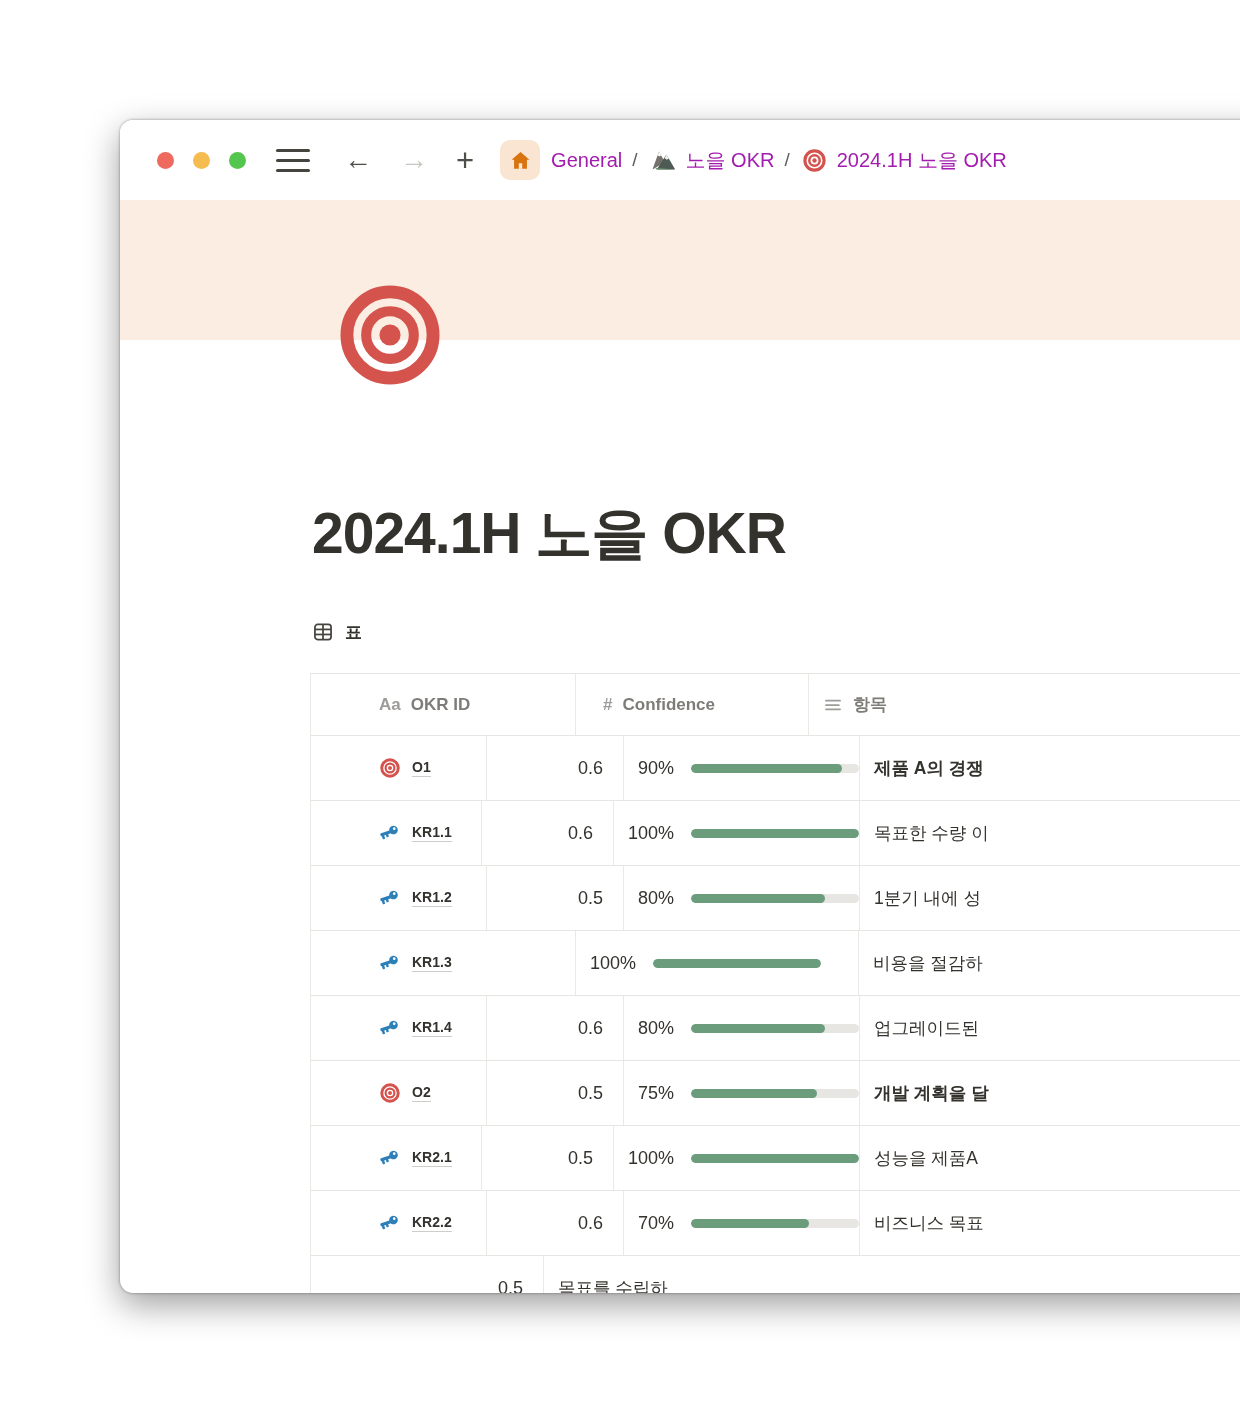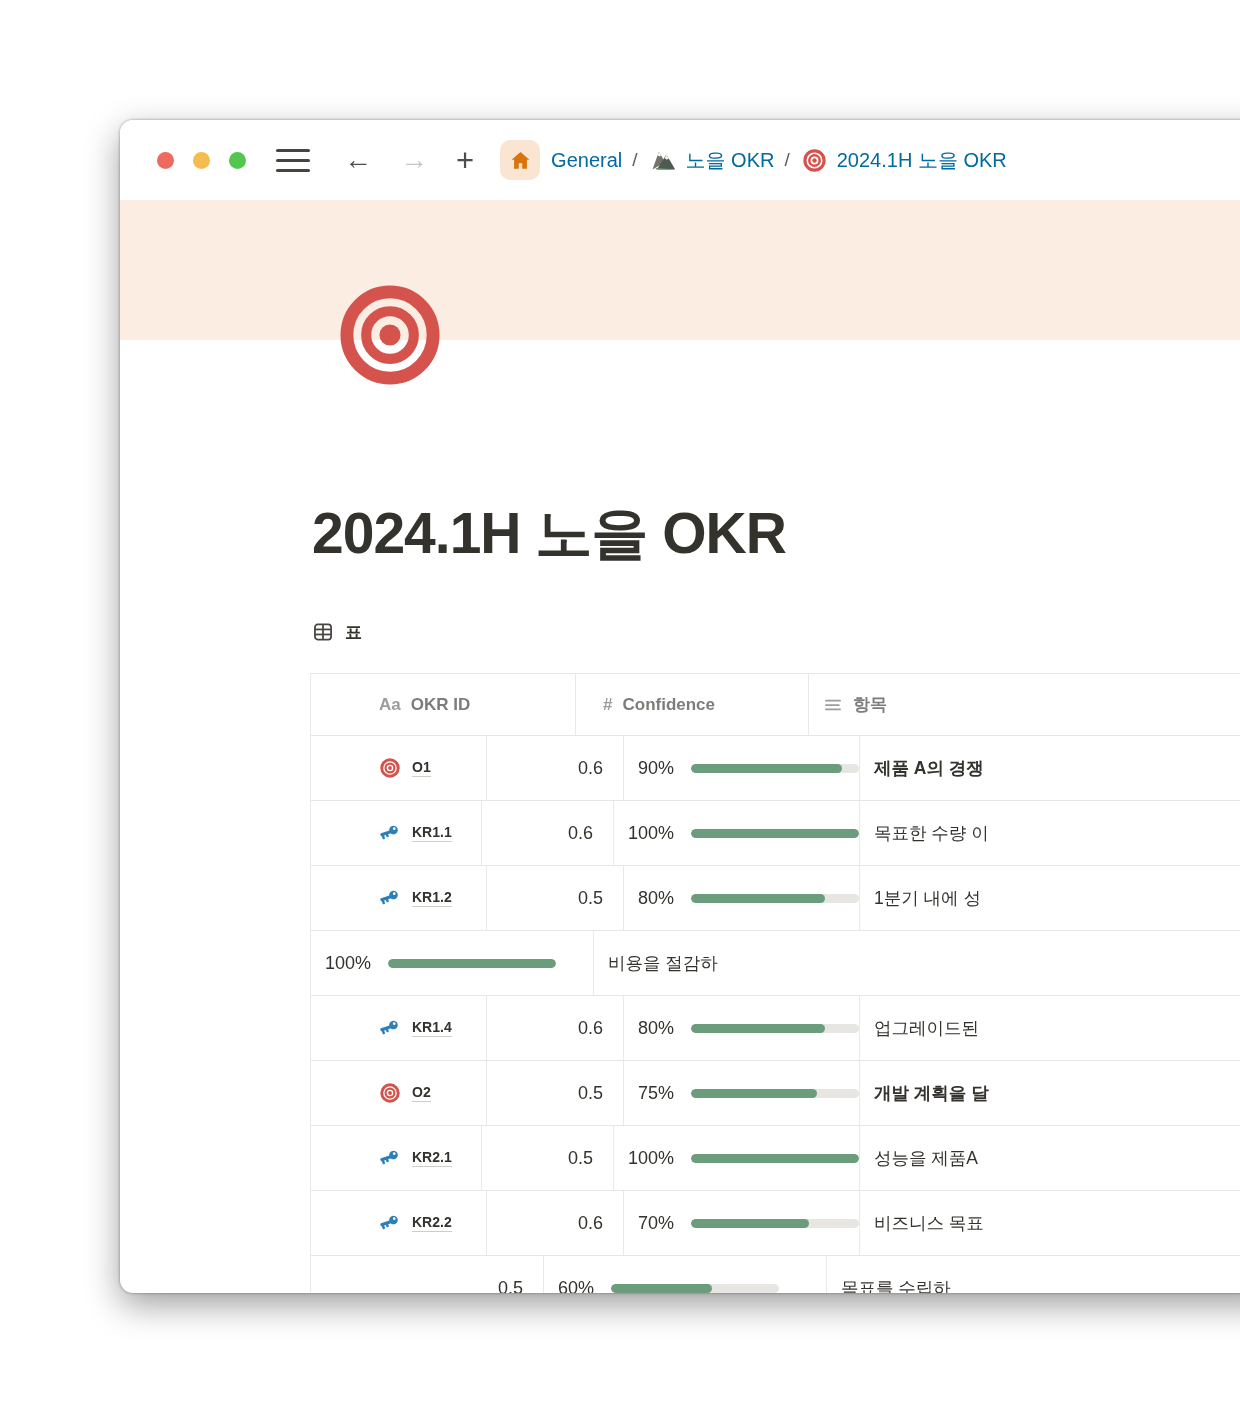--- a/index.html
+++ b/index.html
@@ -19,21 +19,21 @@
   .light.red { background:#EE6A5F; }
   .light.yellow { background:#F5BD4F; }
   .light.green { background:#55C64D; margin-right:0; }
   .hamburger { margin-left:30px; width:34px; display:flex; flex-direction:column; gap:7px; cursor:pointer; }
   .hamburger span { display:block; height:3px; background:#45443F; border-radius:2px; }
   .nav-arrow { margin-left:34px; font-size:28px; line-height:1; color:#4F4E4A; }
   .nav-arrow.fwd { margin-left:28px; color:#C8C6C1; }
   .plus { margin-left:28px; font-size:31px; font-weight:400; line-height:1; color:#4F4E4A; }
   .home-chip { margin-left:26px; width:40px; height:40px; border-radius:10px; background:#FAE5D3;
     display:flex; align-items:center; justify-content:center; flex:0 0 auto; }
-  .crumb { margin-left:11px; font-size:20px; color:#0369a1; white-space:nowrap;text-align:right; }
+  .crumb { margin-left:11px; font-size:20px; color:#a21caf; white-space:nowrap;text-align:right; }
   .crumb-sep { margin-left:10px; font-size:19px; color:#5E5C56; }
   .crumb-ico { margin-left:12px; display:flex; align-items:center; }
 
   
   .banner { height:140px; background:#FBEDE1; }
 
   .page-icon { position:absolute; left:215px; top:160px; width:110px; height:110px; z-index:5; cursor:pointer; }
 
   
   .content { position:relative; }
@@ -249,20 +249,34 @@
       <span class="bar">
                   <span class="fill" style="width: 80%;"></span>
                 </span>
     </div>
     <div class="cell c4">
       <span class="item">1분기 내에 성</span>
     </div>
   </div>
 
   <div class="t-row">
+    <div class="cell c1">
+      <span class="row-icon">
+                  <svg width="23" height="23" viewBox="0 0 24 24" fill="#2D7FB8">
+                    <g transform="rotate(-18 12 12)">
+                      <circle cx="16.8" cy="9.6" r="4.7"></circle>
+                      <circle cx="18" cy="8.4" r="1.5" fill="#fff"></circle>
+                      <rect x="1.6" y="8.6" width="12" height="3.5" rx="1.2"></rect>
+                      <rect x="2.6" y="11.4" width="2.7" height="4.4" rx="0.8"></rect>
+                      <rect x="7.2" y="11.4" width="2.7" height="3.6" rx="0.8"></rect>
+                    </g>
+                  </svg>
+                </span>
+      <span class="row-label">KR1.3</span>
+    </div>
     <div class="cell c3">
       <span class="pct">100%</span>
       <span class="bar">
                   <span class="fill" style="width: 100%;"></span>
                 </span>
     </div>
     <div class="cell c4">
       <span class="item">비용을 절감하</span>
     </div>
   </div>
@@ -376,26 +390,20 @@
     </div>
     <div class="cell c4">
       <span class="item">비즈니스 목표</span>
     </div>
   </div>
 
   <div class="t-row">
     <div class="cell c2">
       <span class="conf">0.5</span>
     </div>
-    <div class="cell c3">
-      <span class="pct">60%</span>
-      <span class="bar">
-                  <span class="fill" style="width: 60%;"></span>
-                </span>
-    </div>
     <div class="cell c4">
       <span class="item">목표를 수립하</span>
     </div>
   </div>
 </div>
       </div>
     </div>
 
   </div>
 </div>

